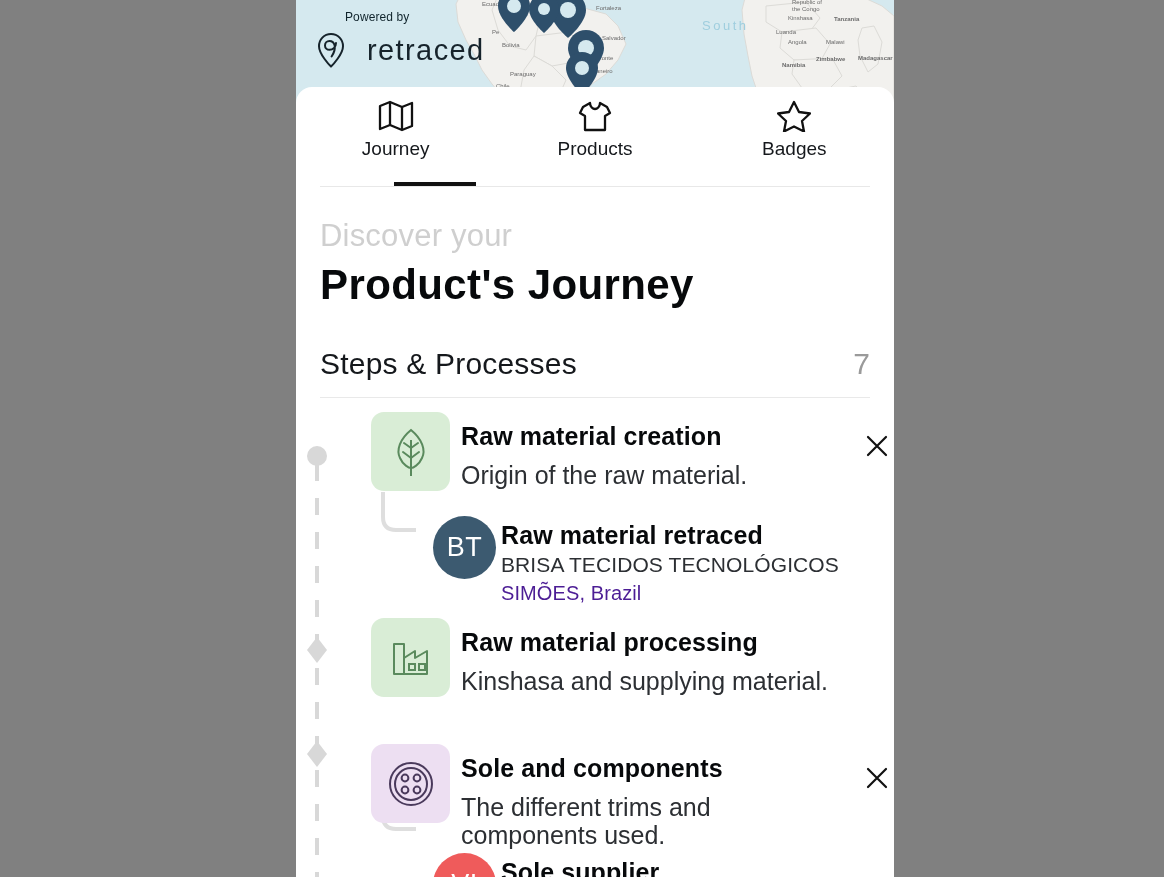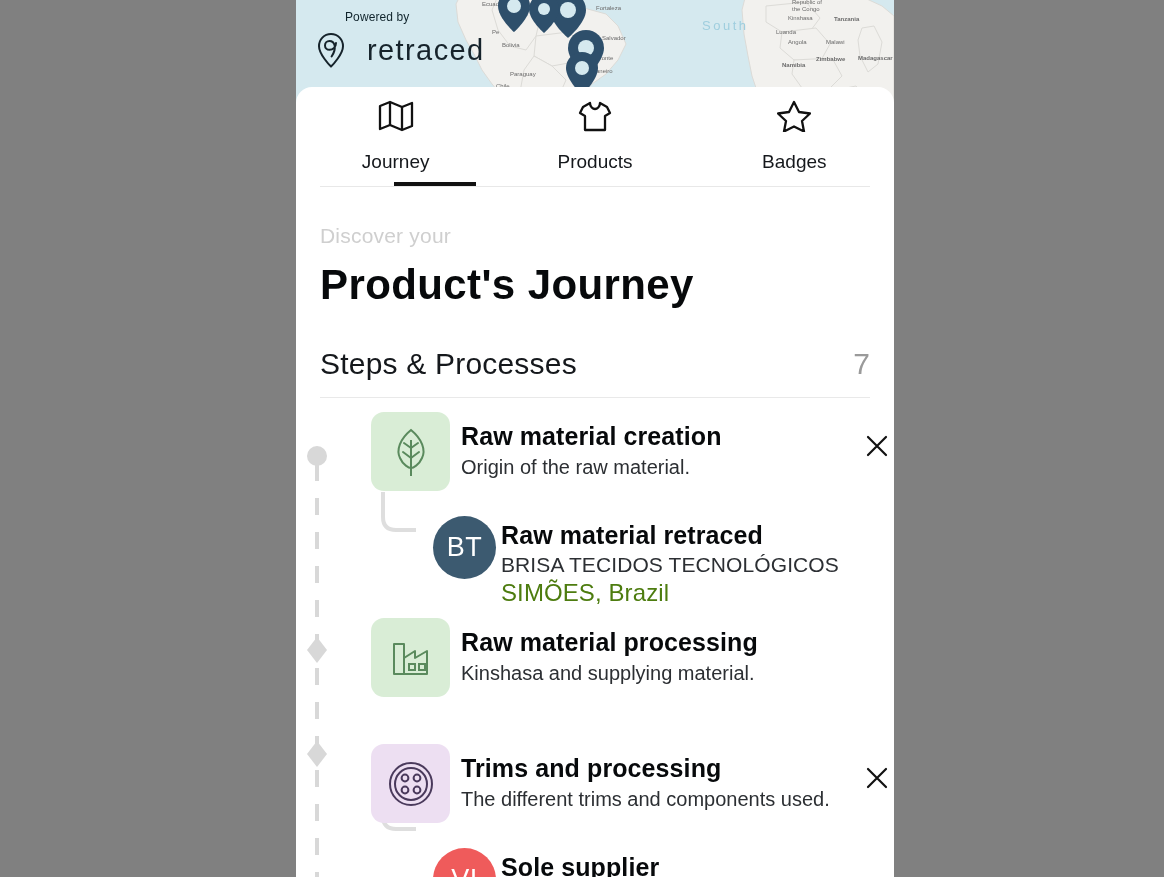--- a/index.html
+++ b/index.html
@@ -83,21 +83,21 @@
     display: flex;
     height: 99px;
     padding-top: 12px;
   }
   .tab {
     flex: 1;
     display: flex;
     flex-direction: column;
     align-items: center;
     justify-content: flex-start;
-    gap: 18px;
+    gap: 5px;
     cursor: pointer;
   }
   .tab-icon { height: 34px; display: flex; align-items: center; }
   .tab-label {
     font-size: 19px;
     color: #15181c;
     line-height: 22px;
   }
   .tab-underline {
     position: absolute;
@@ -109,21 +109,21 @@
   }
   .tabs-rule {
     height: 1px;
     margin: 0 24px;
     background: #e8e8e8;
   }
 
   
   .headline { padding: 30px 24px 0 24px; }
   .headline-sub {
-    font-size: 21px;
+    font-size: 31px;
     color: #cfcfcf;
     line-height: 38px;
     letter-spacing: .2px;
   }
   .headline-main {
     font-size: 42px;
     font-weight: bold;
     color: #07090b;
     line-height: 54px;
     letter-spacing: .4px;
@@ -191,24 +191,24 @@
     min-width: 0;
   }
   .step-title {
     font-size: 25px;
     font-weight: bold;
     color: #07090b;
     line-height: 31px;
     letter-spacing: .1px;
   }
   .step-desc {
-    font-size: 20px;
+    font-size: 25px;
     color: #2c2f33;
     line-height: 28px;
-    margin-top: 1px;
+    margin-top: 9px;
   }
   .step-close {
     flex: none;
     width: 34px;
     height: 34px;
     margin-top: 17px;
     display: flex;
     align-items: center;
     justify-content: center;
     cursor: pointer;
@@ -245,22 +245,22 @@
     line-height: 31px;
     letter-spacing: .1px;
   }
   .supplier-name {
     font-size: 21px;
     color: #2c2f33;
     line-height: 28px;
     letter-spacing: .1px;
   }
   .supplier-loc {
-    font-size: 24px;
-    color: #4d7c0f;
+    font-size: 20px;
+    color: #4c1d95;
     line-height: 28px;
     letter-spacing: .1px;
   }
 </style>
 </head>
 <body>
 
 <div class="frame">
 
   <div class="map-header">
@@ -450,21 +450,21 @@
           <svg width="50" height="50" viewBox="0 0 50 50">
             <circle cx="25" cy="25" r="21" fill="none" stroke="#4a3a5c" stroke-width="2"></circle>
             <circle cx="25" cy="25" r="16" fill="none" stroke="#4a3a5c" stroke-width="2"></circle>
             <circle cx="19" cy="19" r="3.4" fill="none" stroke="#4a3a5c" stroke-width="2"></circle>
             <circle cx="31" cy="19" r="3.4" fill="none" stroke="#4a3a5c" stroke-width="2"></circle>
             <circle cx="19" cy="31" r="3.4" fill="none" stroke="#4a3a5c" stroke-width="2"></circle>
             <circle cx="31" cy="31" r="3.4" fill="none" stroke="#4a3a5c" stroke-width="2"></circle>
           </svg>
         </div>
         <div class="step-body">
-          <div class="step-title">Trims and processing</div>
+          <div class="step-title">Sole and components</div>
           <div class="step-desc">The different trims and components used.</div>
         </div>
         <div class="step-close">
           <svg width="26" height="26" viewBox="0 0 26 26">
             <path d="M4,4 L22,22 M22,4 L4,22" stroke="#111" stroke-width="2.2" stroke-linecap="round"></path>
           </svg>
         </div>
       </div>
 
       <div class="supplier">

